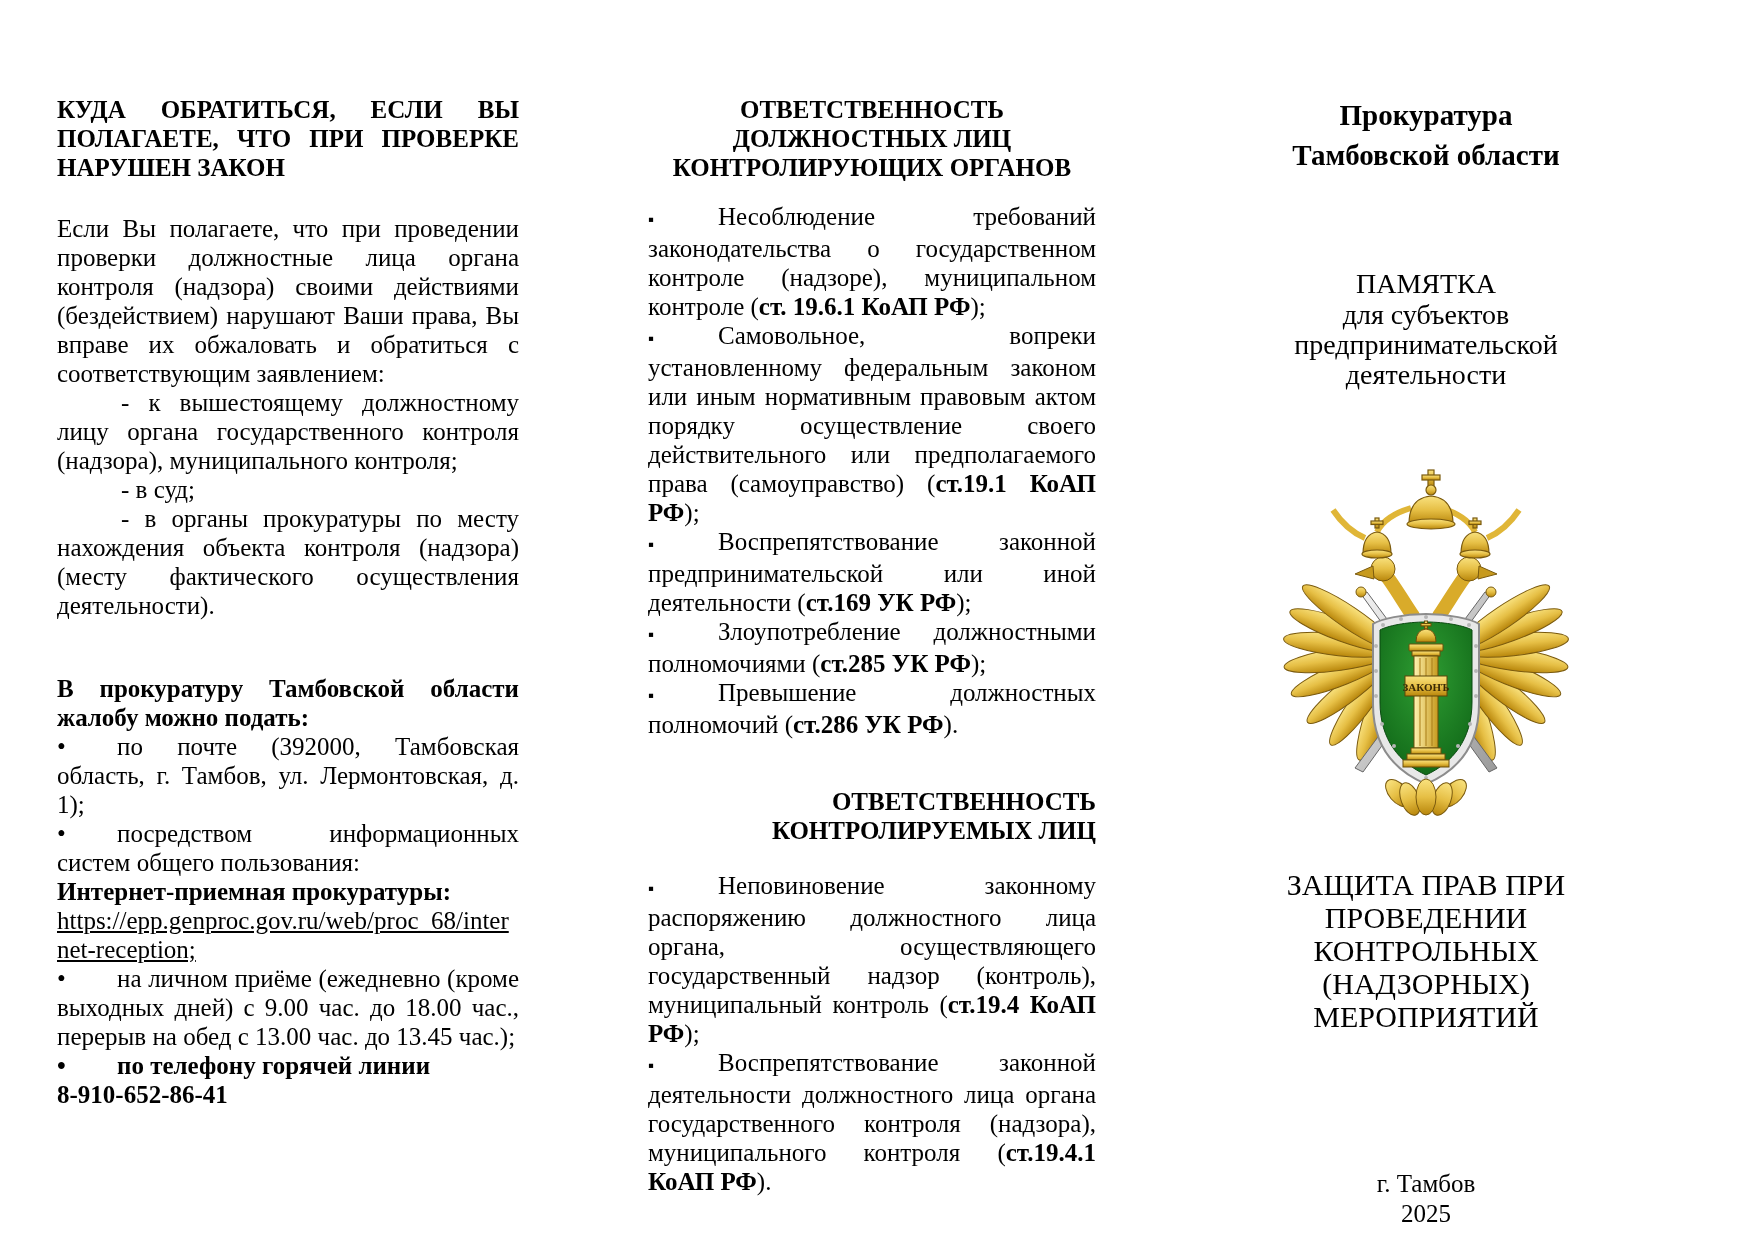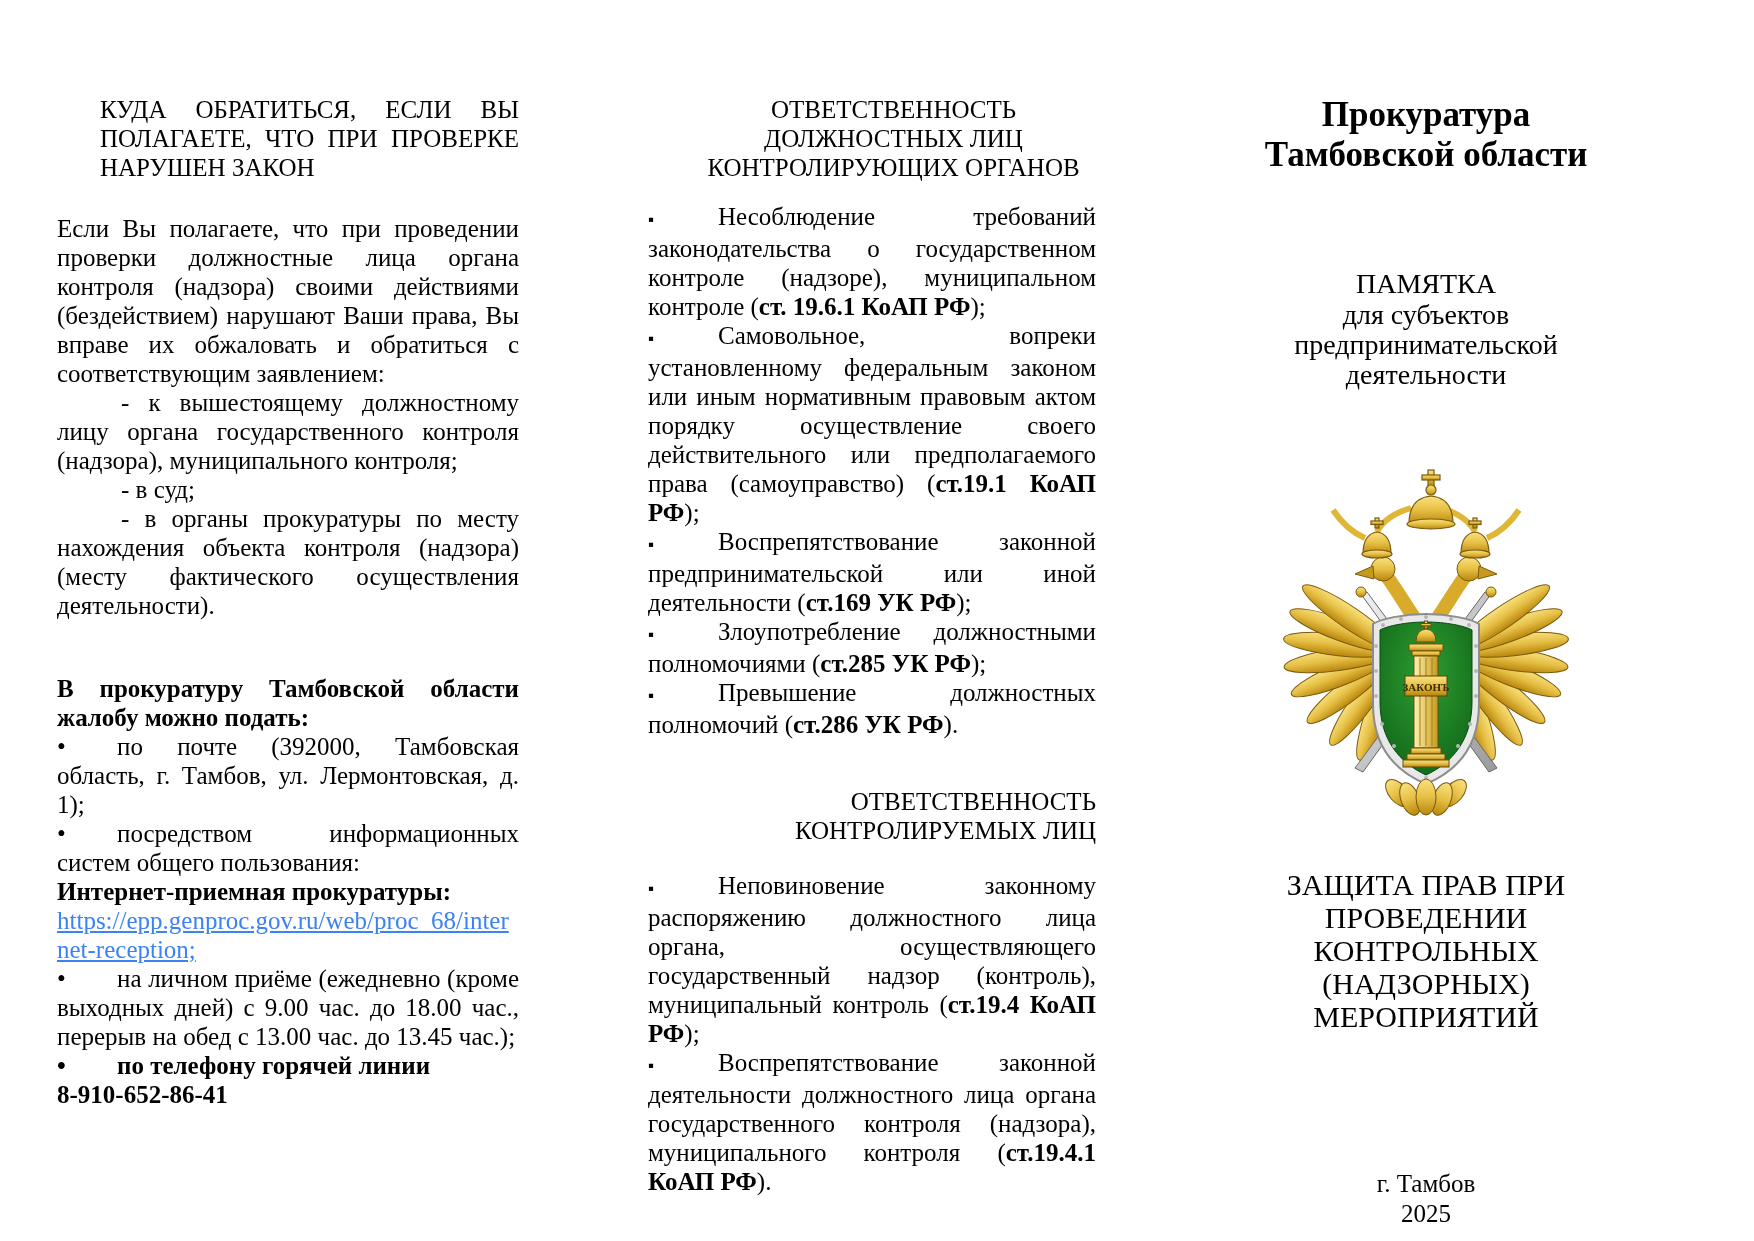--- a/index.html
+++ b/index.html
@@ -7,33 +7,33 @@
     position:relative;width:1754px;height:1241px;background:#ffffff;overflow:hidden;
     font-family:"Liberation Serif","DejaVu Serif",serif;color:#000;
     font-size:25px;line-height:29px;
   }
   .col{position:absolute;top:95px;}
   .col-left{left:57px;width:462px;}
   .col-mid{left:648px;width:448px;}
   .col-right{left:1180px;width:492px;text-align:center;}
   p{margin:0;}
   .just{text-align:justify;text-align-last:left;}
-  .caps-heading{font-weight:normal;margin-left:43px;}
+  .caps-heading{font-weight:bold;}
   .center{text-align:center;}
   .option{text-indent:64px;}
   .submit{margin-top:54px;font-weight:bold;}
   .intro{margin-top:32px;}
   .blt{display:inline-block;width:60px;}
   .blt-sq{display:inline-block;width:70px;font-size:17px;}
-  .lnk{color:#3b82f6;word-break:break-all;margin-top:39px;}
+  .lnk{color:#000000;word-break:break-all;margin-top:39px;}
   b{font-weight:bold;}
   .mid-items1{margin-top:20px;}
   .mid-h2b{margin-top:48px;text-align:right;}
   .mid-items2{margin-top:26px;}
-  .org{font-weight:bold;font-size:35px;line-height:40px;}
+  .org{font-weight:bold;font-size:29px;line-height:40px;}
   .doc-type{margin-top:92px;font-size:28px;line-height:33px;}
   .subtitle{font-size:28px;line-height:30px;max-width:392px;margin:0 auto;}
   .emblem-wrap{margin-top:76px;}
   .right-title{margin-top:46px;font-size:30px;line-height:33px;max-width:344px;margin-left:auto;margin-right:auto;}
   .city{margin-top:136px;line-height:30px;}
   .year{line-height:30px;}
 </style>
 </head>
 <body>
 

